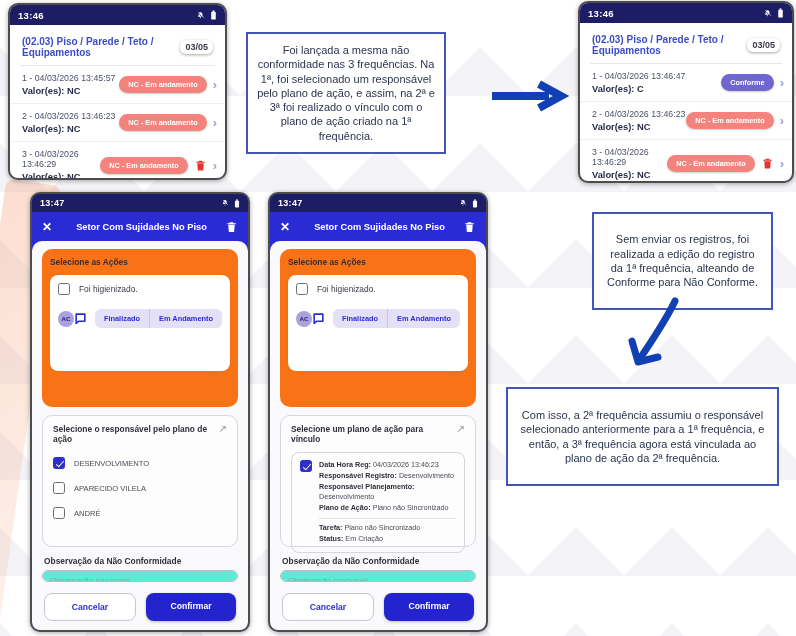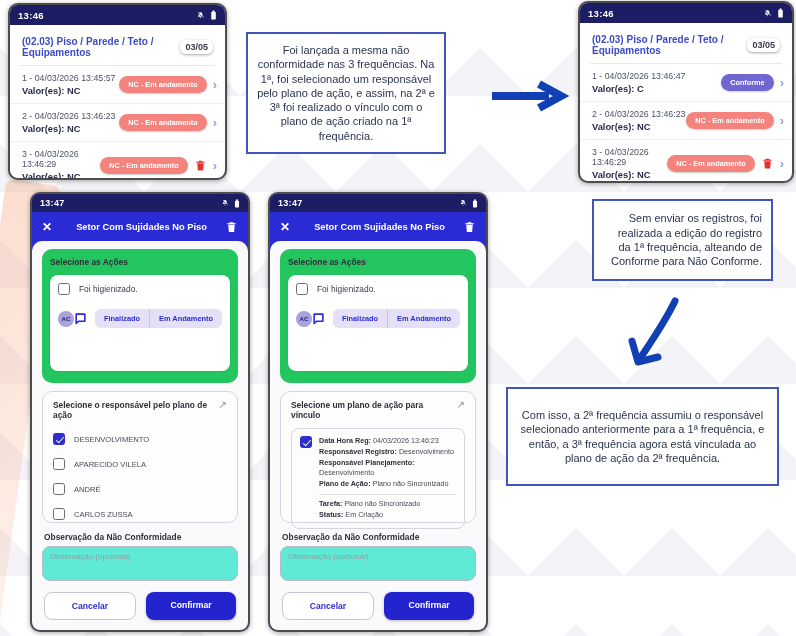--- a/index.html
+++ b/index.html
@@ -74,21 +74,21 @@
     background:#2b2bd6; color:#fff; height:29px; flex:0 0 auto;
     display:flex; align-items:center; padding:0 10px;
   }
   .appbar .close-x { font-size:12px; font-weight:bold; width:16px; }
   .appbar .appbar-title { flex:1; text-align:center; font-weight:bold; font-size:9.3px; }
   .trash-white { width:13px; height:14px; color:#fff; flex:0 0 auto; }
   .sheet {
     flex:1; background:#fafafc; border-radius:10px 10px 0 0;
     padding:8px 10px 10px; overflow:hidden; display:flex; flex-direction:column;
   }
-  .section-gray { background:#22c55e; border-radius:10px; padding:8px; height:134px; flex:0 0 auto; }
+  .section-gray { background:#f97316; border-radius:10px; padding:8px; height:158px; flex:0 0 auto; }
   .section-title { font-size:8.4px; font-weight:bold; color:#2f2f3a; }
   .inner-white { background:#fff; border-radius:8px; padding:8px; margin-top:8px; height:96px;
     box-shadow:0 0 2px rgba(0,0,0,.10); }
   .cb { width:12px; height:12px; border:1.6px solid #6d6d78; border-radius:2.5px; background:#fff; flex:0 0 auto; }
   .cb.checked { background:#2d2dd0; border-color:#2d2dd0; position:relative; }
   .cb.checked::after {
     content:""; position:absolute; left:3.5px; top:0.5px; width:3px; height:7px;
     border-right:1.8px solid #fff; border-bottom:1.8px solid #fff; transform:rotate(42deg);
   }
   .cb-row { display:flex; align-items:center; gap:9px; }
@@ -302,24 +302,20 @@
         <span class="opt-label">DESENVOLVIMENTO</span>
       </div>
       <div class="opt-row">
         <span class="cb"></span>
         <span class="opt-label">APARECIDO VILELA</span>
       </div>
       <div class="opt-row">
         <span class="cb"></span>
         <span class="opt-label">ANDRÉ</span>
       </div>
-      <div class="opt-row">
-        <span class="cb"></span>
-        <span class="opt-label">CARLOS ZUSSA</span>
-      </div>
     </div>
     <div class="obs-label">Observação da Não Conformidade</div>
     <textarea class="obs-box" placeholder="Observação (opcional)" style=""></textarea>
     <div class="btn-row">
       <div class="btn cancel">Cancelar</div>
       <div class="btn confirm">Confirmar</div>
     </div>
   </div>
 </div>
 
@@ -386,21 +382,21 @@
     </div>
     <div class="obs-label">Observação da Não Conformidade</div>
     <textarea class="obs-box" placeholder="Observação (opcional)" style=""></textarea>
     <div class="btn-row">
       <div class="btn cancel">Cancelar</div>
       <div class="btn confirm">Confirmar</div>
     </div>
   </div>
 </div>
 
-<div class="note" style="left:592px; top:199px; width:181px; height:82px;text-align:right;">Sem enviar os registros, foi realizada a edição do registro da 1ª frequência, alteando de Conforme para Não Conforme.</div>
+<div class="note" style="left:592px; top:212px; width:181px; height:98px;">Sem enviar os registros, foi realizada a edição do registro da 1ª frequência, alteando de Conforme para Não Conforme.</div>
 
 <div class="arrow-wrap" style="left:625px; top:296px;">
   <svg width="58" height="76" viewBox="0 0 58 76">
     <path d="M50 5 C 40 26, 26 46, 14 64" fill="none" stroke="#1140b4" stroke-width="7" stroke-linecap="round"></path>
     <path d="M7 45 L13 66 L33 61" fill="none" stroke="#1140b4" stroke-width="7" stroke-linecap="round" stroke-linejoin="round"></path>
   </svg>
 </div>
 
 <div class="note" style="left:506px; top:387px; width:273px; height:99px;">Com isso, a 2ª frequência assumiu o responsável selecionado anteriormente para a 1ª frequência, e então, a 3ª frequência agora está vinculada ao plano de ação da 2ª frequência.</div>
 

